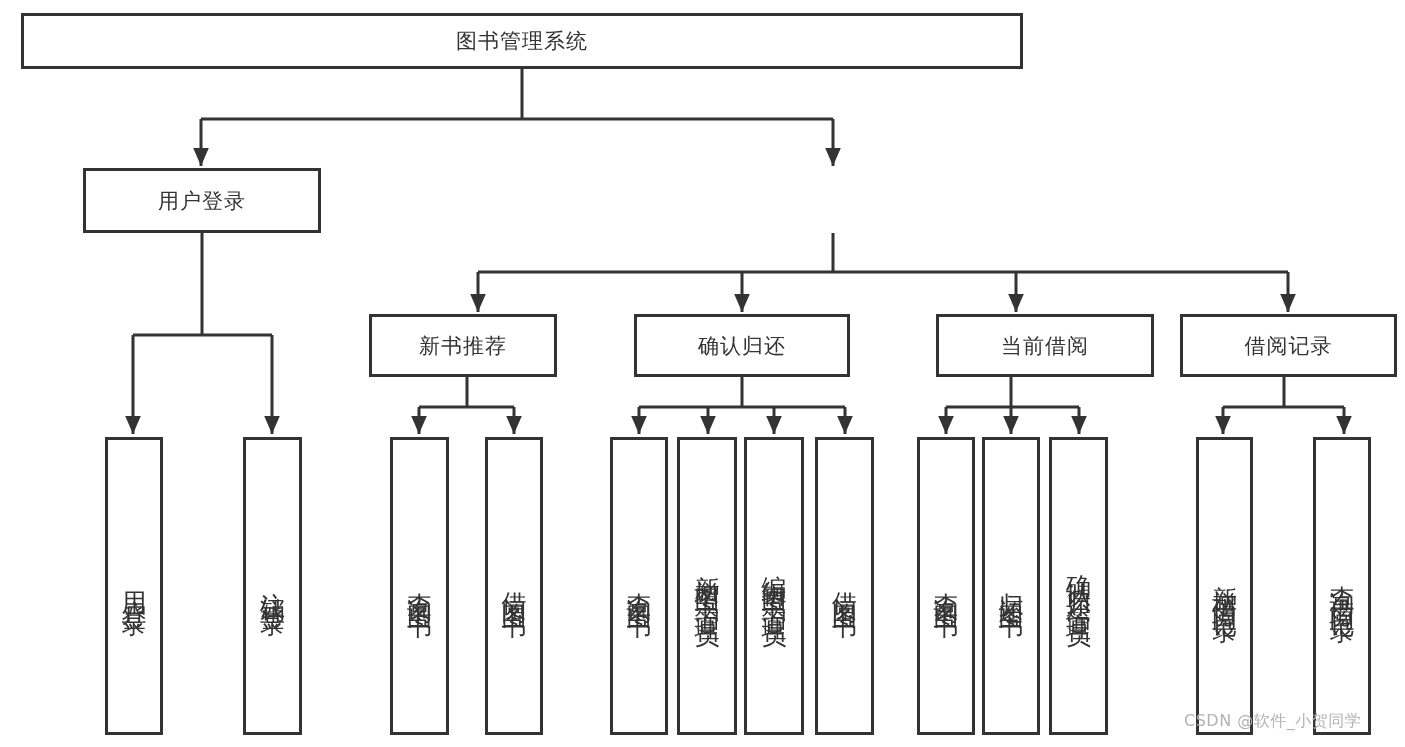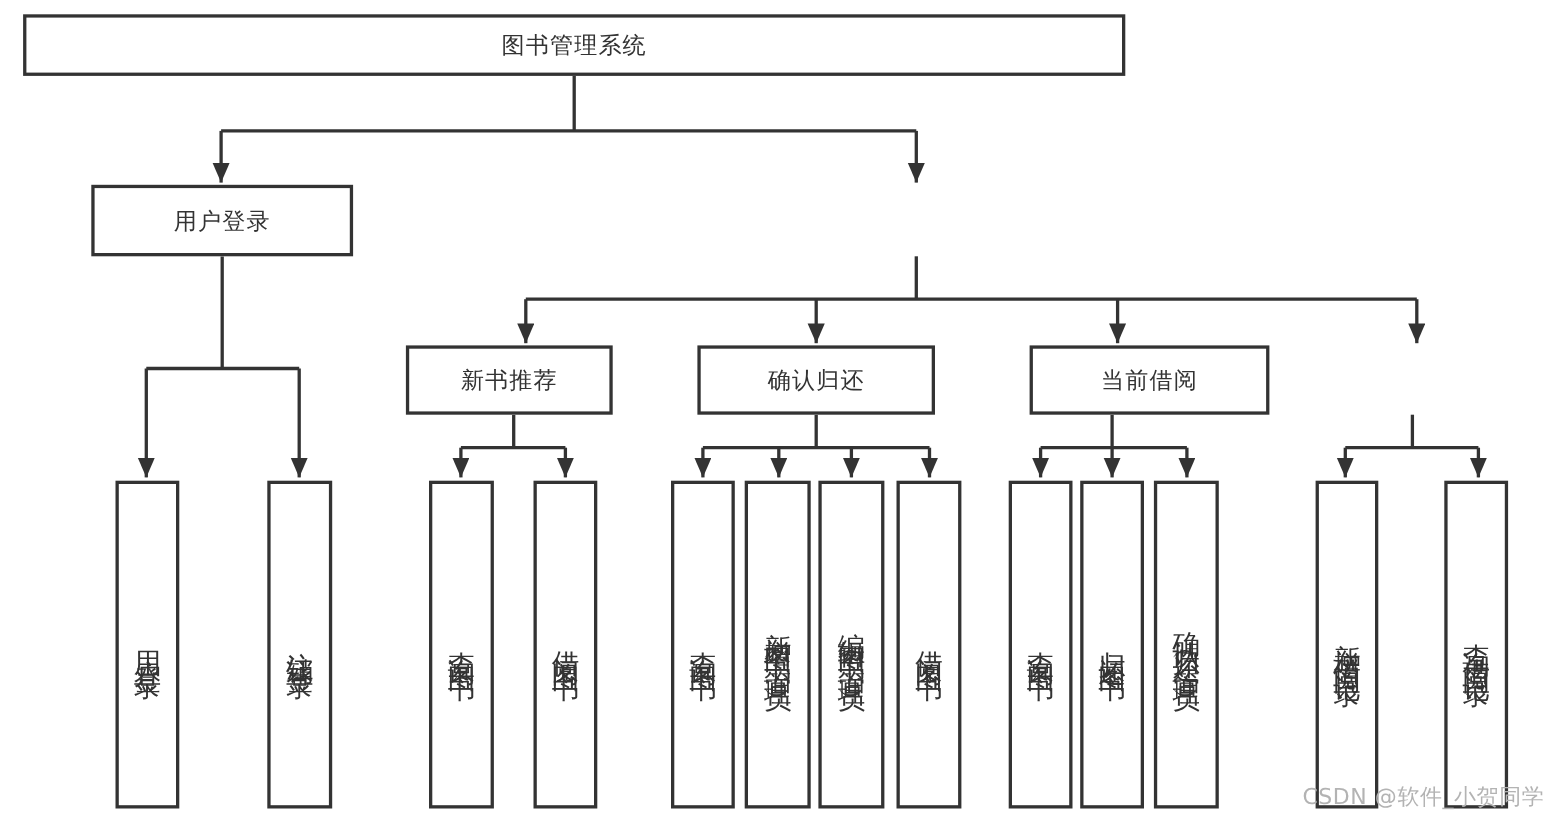--- a/index.html
+++ b/index.html
@@ -40,21 +40,21 @@
   .vbox {
     writing-mode: vertical-rl;
     font-size: 25px;
     letter-spacing: 7px;
     line-height: 1;
   }
   .watermark {
     position: absolute;
     left: 1184px;
     top: 711px;
-    font-size: 20px;
+    font-size: 16px;
     letter-spacing: 0.5px;
     color: #b3b3b3;
     white-space: nowrap;
   }
 </style>
 </head>
 <body>
 
 <div id="canvas">
 
@@ -106,20 +106,21 @@
     <path d="M1344,407 V434" marker-end="url(#arrow)"></path>
   </svg>
 
   <div class="box hbox" style="left:21px; top:13px; width:1002px; height:56px;">图书管理系统</div>
 
   <div class="box hbox" style="left:83px; top:168px; width:238px; height:65px;">用户登录</div>
 
   <div class="box hbox" style="left:369px; top:314px; width:188px; height:63px;">新书推荐</div>
   <div class="box hbox" style="left:634px; top:314px; width:216px; height:63px;">确认归还</div>
   <div class="box hbox" style="left:907px; top:314px; width:218px; height:63px;margin-left:29px;">当前借阅</div>
+  <div class="box hbox" style="left:1180px; top:314px; width:217px; height:63px;">借阅记录</div>
 
   <div class="box vbox" style="left:105px; top:437px; width:58px; height:298px;">用户登录</div>
   <div class="box vbox" style="left:243px; top:437px; width:59px; height:298px;">注销登录</div>
 
   <div class="box vbox" style="left:390px; top:437px; width:59px; height:298px;">查询图书</div>
   <div class="box vbox" style="left:485px; top:437px; width:58px; height:298px;">借阅图书</div>
 
   <div class="box vbox" style="left:610px; top:437px; width:58px; height:298px;">查询图书</div>
   <div class="box vbox" style="left:677px; top:437px; width:60px; height:298px;">新增图书（管理员）</div>
   <div class="box vbox" style="left:744px; top:437px; width:60px; height:298px;">编辑图书（管理员）</div>

